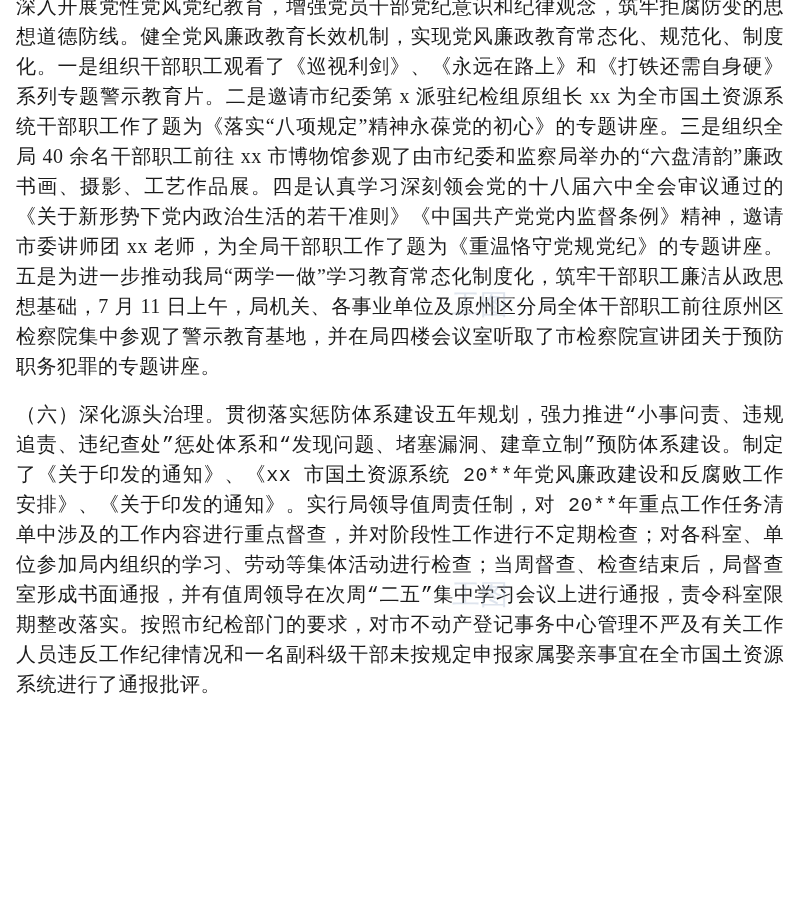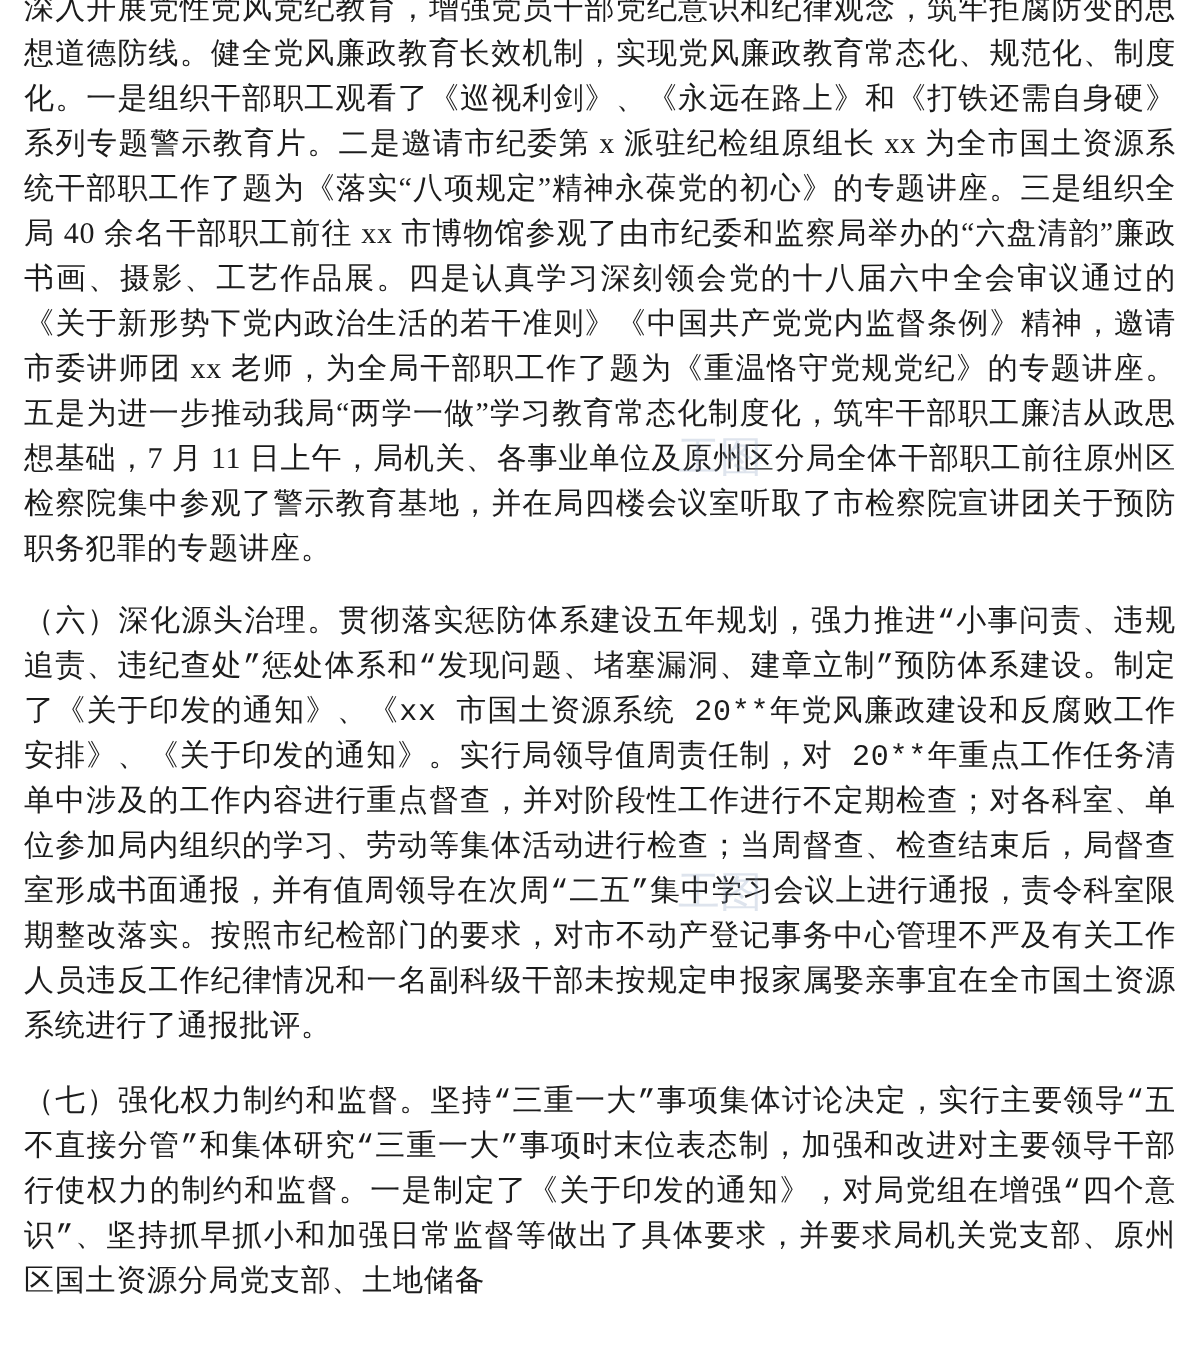--- a/index.html
+++ b/index.html
@@ -49,18 +49,17 @@
 </style>
 </head>
 <body>
 
 <div class="page">
 
   <p class="para cutoff-top">深入开展党性党风党纪教育，增强党员干部党纪意识和纪律观念，筑牢拒腐防变的思想道德防线。健全党风廉政教育长效机制，实现党风廉政教育常态化、规范化、制度化。一是组织干部职工观看了《巡视利剑》、《永远在路上》和《打铁还需自身硬》系列专题警示教育片。二是邀请市纪委第 x 派驻纪检组原组长 xx 为全市国土资源系统干部职工作了题为《落实“八项规定”精神永葆党的初心》的专题讲座。三是组织全局 40 余名干部职工前往 xx 市博物馆参观了由市纪委和监察局举办的“六盘清韵”廉政书画、摄影、工艺作品展。四是认真学习深刻领会党的十八届六中全会审议通过的《关于新形势下党内政治生活的若干准则》《中国共产党党内监督条例》精神，邀请市委讲师团 xx 老师，为全局干部职工作了题为《重温恪守党规党纪》的专题讲座。五是为进一步推动我局“两学一做”学习教育常态化制度化，筑牢干部职工廉洁从政思想基础，7 月 11 日上午，局机关、各事业单位及原州区分局全体干部职工前往原州区检察院集中参观了警示教育基地，并在局四楼会议室听取了市检察院宣讲团关于预防职务犯罪的专题讲座。</p>
 
   <p class="para">（六）深化源头治理。贯彻落实惩防体系建设五年规划，强力推进“小事问责、违规追责、违纪查处”惩处体系和“发现问题、堵塞漏洞、建章立制”预防体系建设。制定了《关于印发的通知》、《xx 市国土资源系统 20**年党风廉政建设和反腐败工作安排》、《关于印发的通知》。实行局领导值周责任制，对 20**年重点工作任务清单中涉及的工作内容进行重点督查，并对阶段性工作进行不定期检查；对各科室、单位参加局内组织的学习、劳动等集体活动进行检查；当周督查、检查结束后，局督查室形成书面通报，并有值周领导在次周“二五”集中学习会议上进行通报，责令科室限期整改落实。按照市纪检部门的要求，对市不动产登记事务中心管理不严及有关工作人员违反工作纪律情况和一名副科级干部未按规定申报家属娶亲事宜在全市国土资源系统进行了通报批评。</p>
 
-  <p class="para">（七）强化权力制约和监督。坚持“三重一大”事项集体讨论决定，实行主要领导“五不直接分管”和集体研究“三重一大”事项时末位表态制，加强和改进对主要领导干部行使权力的制约和监督。一是制定了《关于印发的通知》，对局党组在增强“四个意识”、坚持抓早抓小和加强日常监督等做出了具体要求，并要求局机关党支部、原州区国土资源分局党支部、土地储备</p>
 
 </div>
 
 <span class="watermark wm-1">工图</span>
 <span class="watermark wm-2">工图</span>
 
 </body></html>

